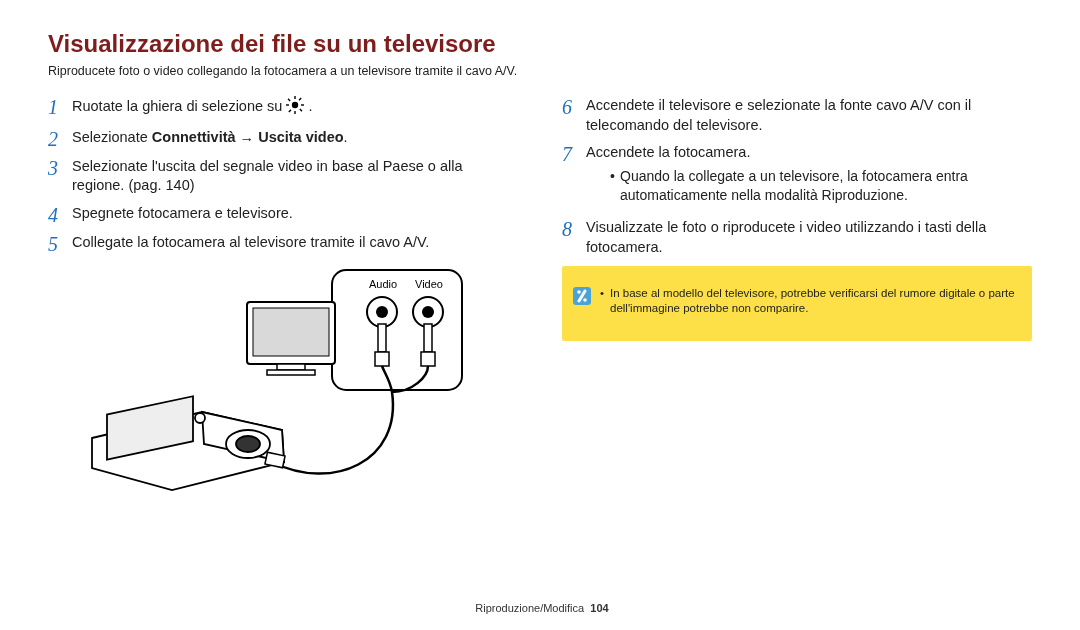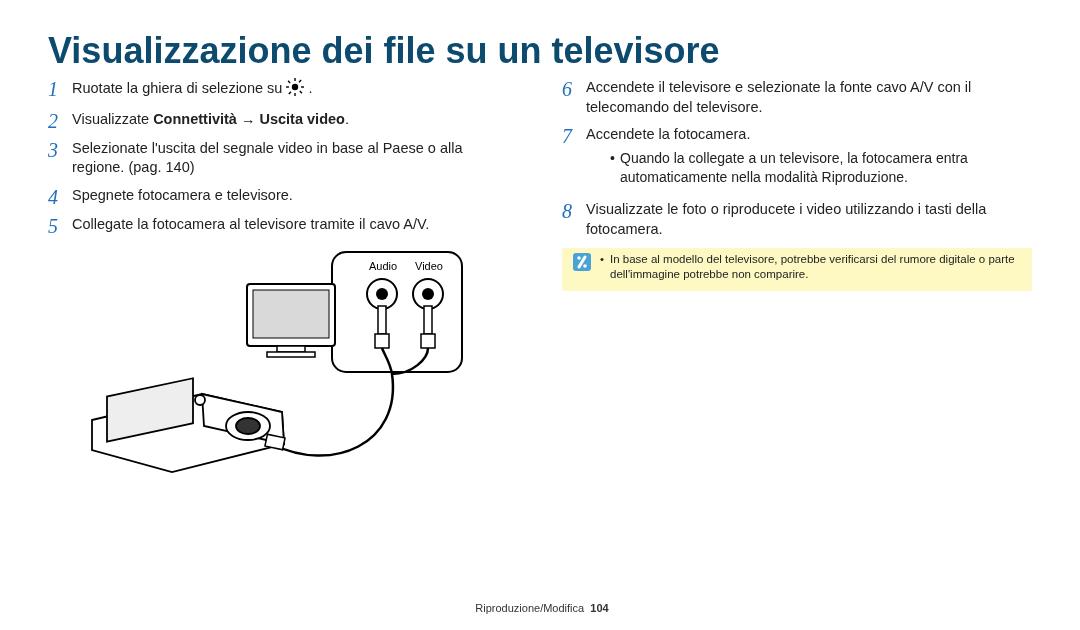--- a/index.html
+++ b/index.html
@@ -12,22 +12,22 @@
     color: #222;
     box-sizing: border-box;
   }
   .page {
     padding: 30px 48px 0 48px;
     position: relative;
     height: 100%;
     box-sizing: border-box;
   }
   h1 {
-    color: #0c4a6e;
-    font-size: 36px;
+    color: #7f1d1d;
+    font-size: 24px;
     font-weight: 700;
     margin: 0 0 6px 0;
   }
   .subtitle {
     font-size: 12.5px;
     margin: 0 0 18px 0;
   }
   .columns {
     display: flex;
     gap: 44px;
@@ -79,23 +79,23 @@
     content: "•";
     position: absolute;
     left: 0;
   }
   .dial-icon {
     display: inline-block;
     vertical-align: -3px;
   }
   .note-box {
     display: flex;
-    background: #fef9c3;
+    background: #fde047;
     border-radius: 2px;
-    padding: 4px 10px;
+    padding: 20px 10px;
     margin-top: 6px;
     font-size: 11.5px;
     line-height: 1.35;
   }
   .note-icon {
     flex-shrink: 0;
     margin-right: 8px;
   }
   .note-box ul {
     list-style: none;
@@ -124,20 +124,21 @@
     font-size: 11px;
     color: #333;
   }
   b { font-weight: 700; }
 </style>
 </head>
 <body>
 
 <div class="page">
   <h1>Visualizzazione dei file su un televisore</h1>
+  <p class="subtitle">Riproducete foto o video collegando la fotocamera a un televisore tramite il cavo A/V.</p>
 
   <div class="columns">
 
     <div class="col">
       <ol class="steps">
         <li class="step">
           <div class="step-body">
             <span>Ruotate la ghiera di selezione su </span>
             <span class="dial-icon">
               <svg width="18" height="18" viewBox="0 0 18 18">
@@ -154,21 +155,21 @@
                     <rect x="2.4" y="14.2" width="3" height="1.4" transform="rotate(-45 3.9 14.9)"></rect>
                   </g>
                 </g>
               </svg>
             </span>
             <span> .</span>
           </div>
         </li>
         <li class="step">
           <div class="step-body">
-            <span>Visualizzate </span><b>Connettività</b><span> → </span><b>Uscita video</b><span>.</span>
+            <span>Selezionate </span><b>Connettività</b><span> → </span><b>Uscita video</b><span>.</span>
           </div>
         </li>
         <li class="step">
           <div class="step-body">Selezionate l'uscita del segnale video in base al Paese o alla regione. (pag. 140)</div>
         </li>
         <li class="step">
           <div class="step-body">Spegnete fotocamera e televisore.</div>
         </li>
         <li class="step">
           <div class="step-body">Collegate la fotocamera al televisore tramite il cavo A/V.</div>

